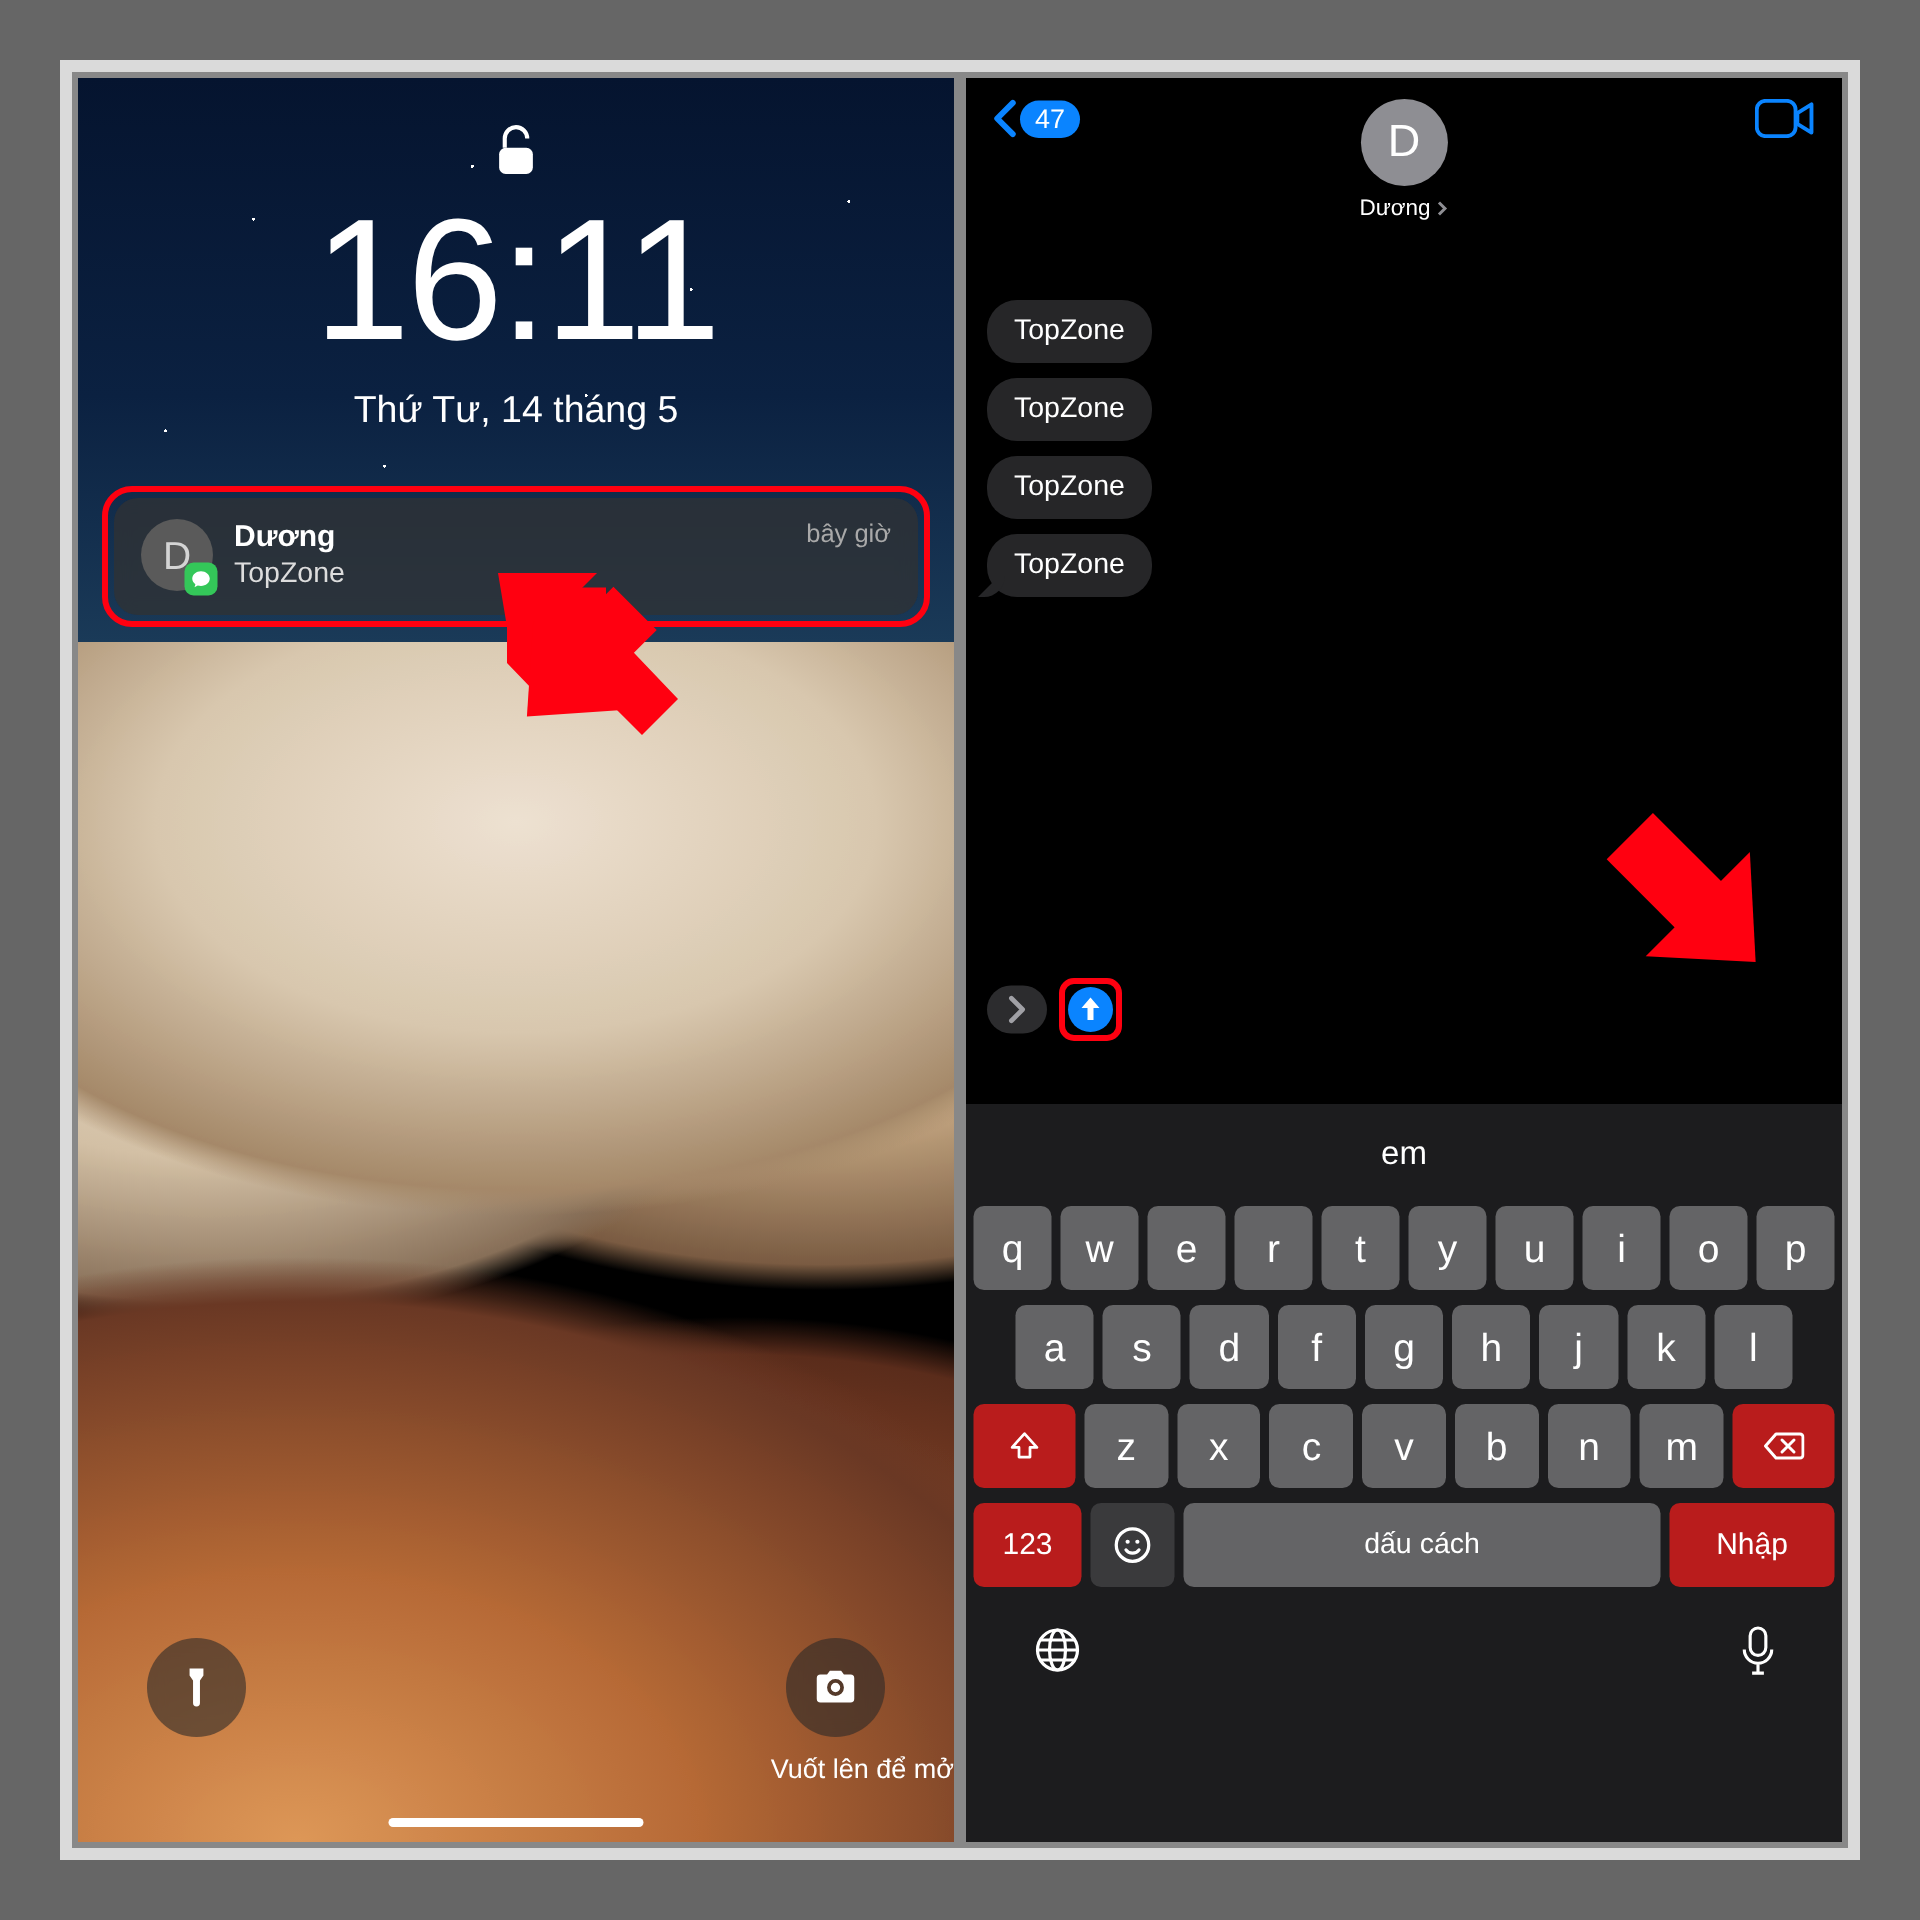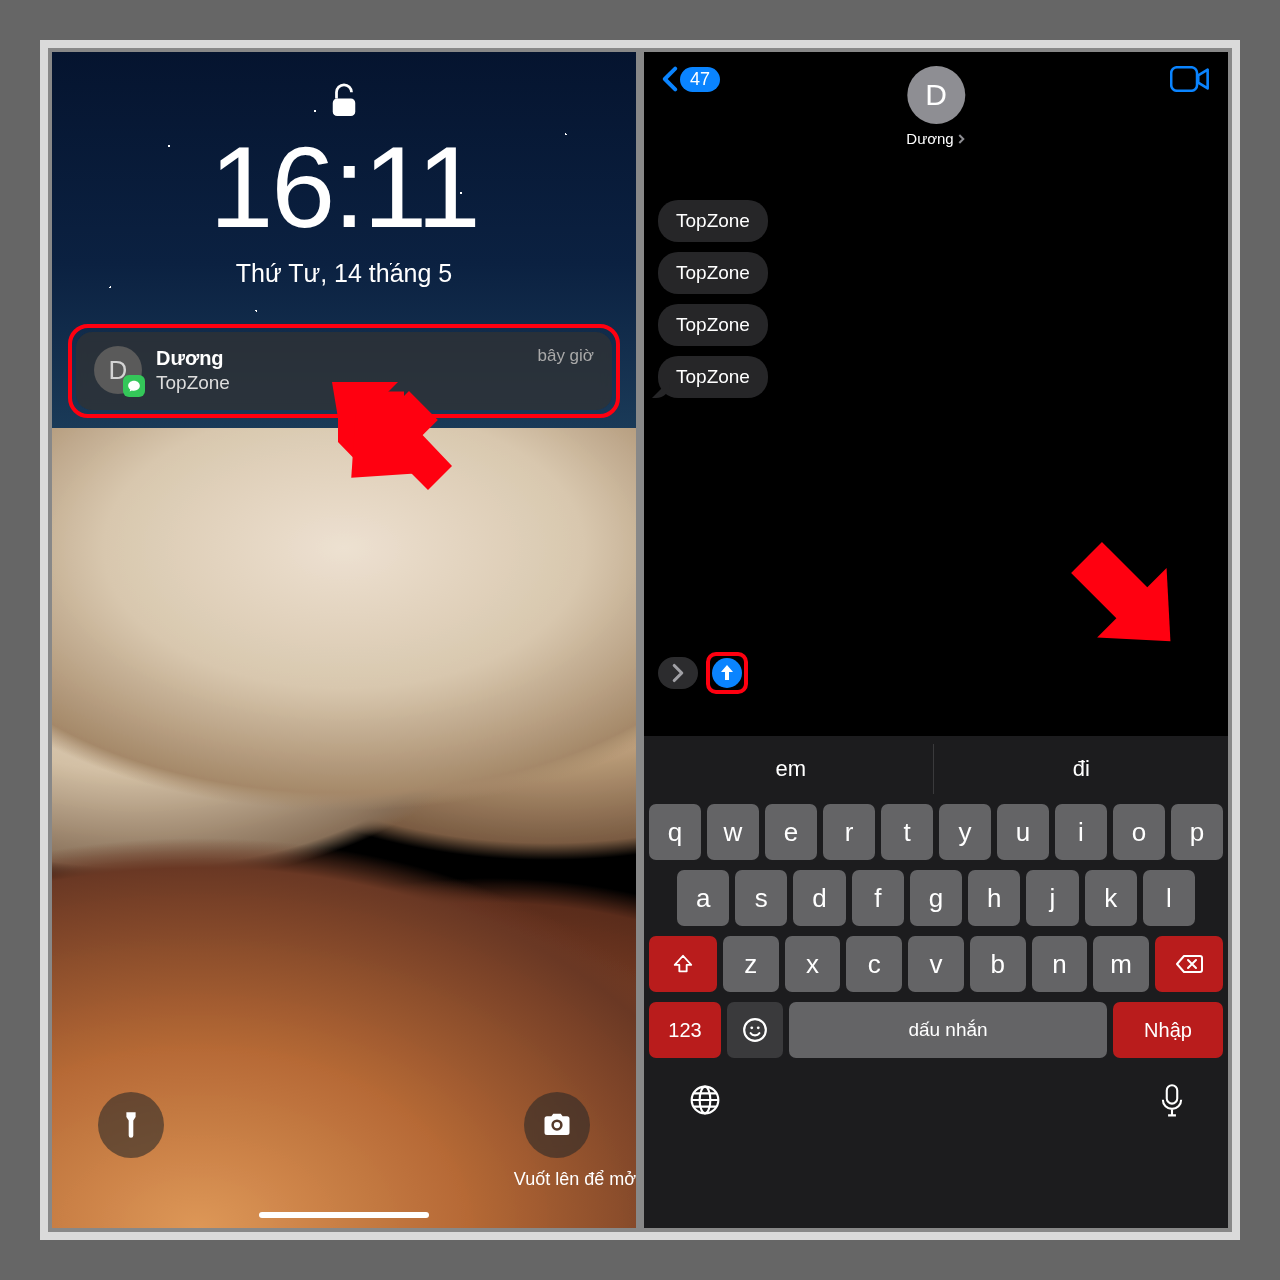--- a/index.html
+++ b/index.html
@@ -331,21 +331,20 @@
           <svg width="16" height="18" viewBox="0 0 16 18">
             <path fill="#fff" d="M8 1l6 7H10v8H6V8H2z"></path>
           </svg>
         </div>
       </div>
     </div>
 
     <div class="keyboard">
       <div class="suggest-row">
         <div class="suggest">em</div>
-        <div class="suggest">đi</div>
       </div>
       <div class="krow" id="krow1">
           <div class="key">q</div>
           <div class="key">w</div>
           <div class="key">e</div>
           <div class="key">r</div>
           <div class="key">t</div>
           <div class="key">y</div>
           <div class="key">u</div>
           <div class="key">i</div>
@@ -388,21 +387,21 @@
       <div class="krow">
         <div class="key sp num">123</div>
         <div class="key emoji">
           <svg width="26" height="26" viewBox="0 0 24 24">
               <circle cx="12" cy="12" r="10" fill="none" stroke="#fff" stroke-width="2"></circle>
               <circle cx="9" cy="10" r="1.3" fill="#fff"></circle>
               <circle cx="15" cy="10" r="1.3" fill="#fff"></circle>
               <path fill="none" stroke="#fff" stroke-width="2" stroke-linecap="round" d="M8 15c1 1.5 2.5 2 4 2s3-.5 4-2"></path>
             </svg>
         </div>
-        <div class="key space">dấu nhắn</div>
+        <div class="key space">dấu cách</div>
         <div class="key sp enter">Nhập</div>
       </div>
       <div class="kb-bottom">
         <svg width="32" height="32" viewBox="0 0 24 24">
             <circle cx="12" cy="12" r="10" fill="none" stroke="#fff" stroke-width="1.6"></circle>
             <ellipse cx="12" cy="12" rx="4" ry="10" fill="none" stroke="#fff" stroke-width="1.6"></ellipse>
             <path stroke="#fff" stroke-width="1.6" d="M2 12h20M3.5 7h17M3.5 17h17"></path>
           </svg>
         <svg width="22" height="34" viewBox="0 0 16 26">
             <rect x="4" y="1" width="8" height="14" rx="4" fill="none" stroke="#fff" stroke-width="1.6"></rect>

